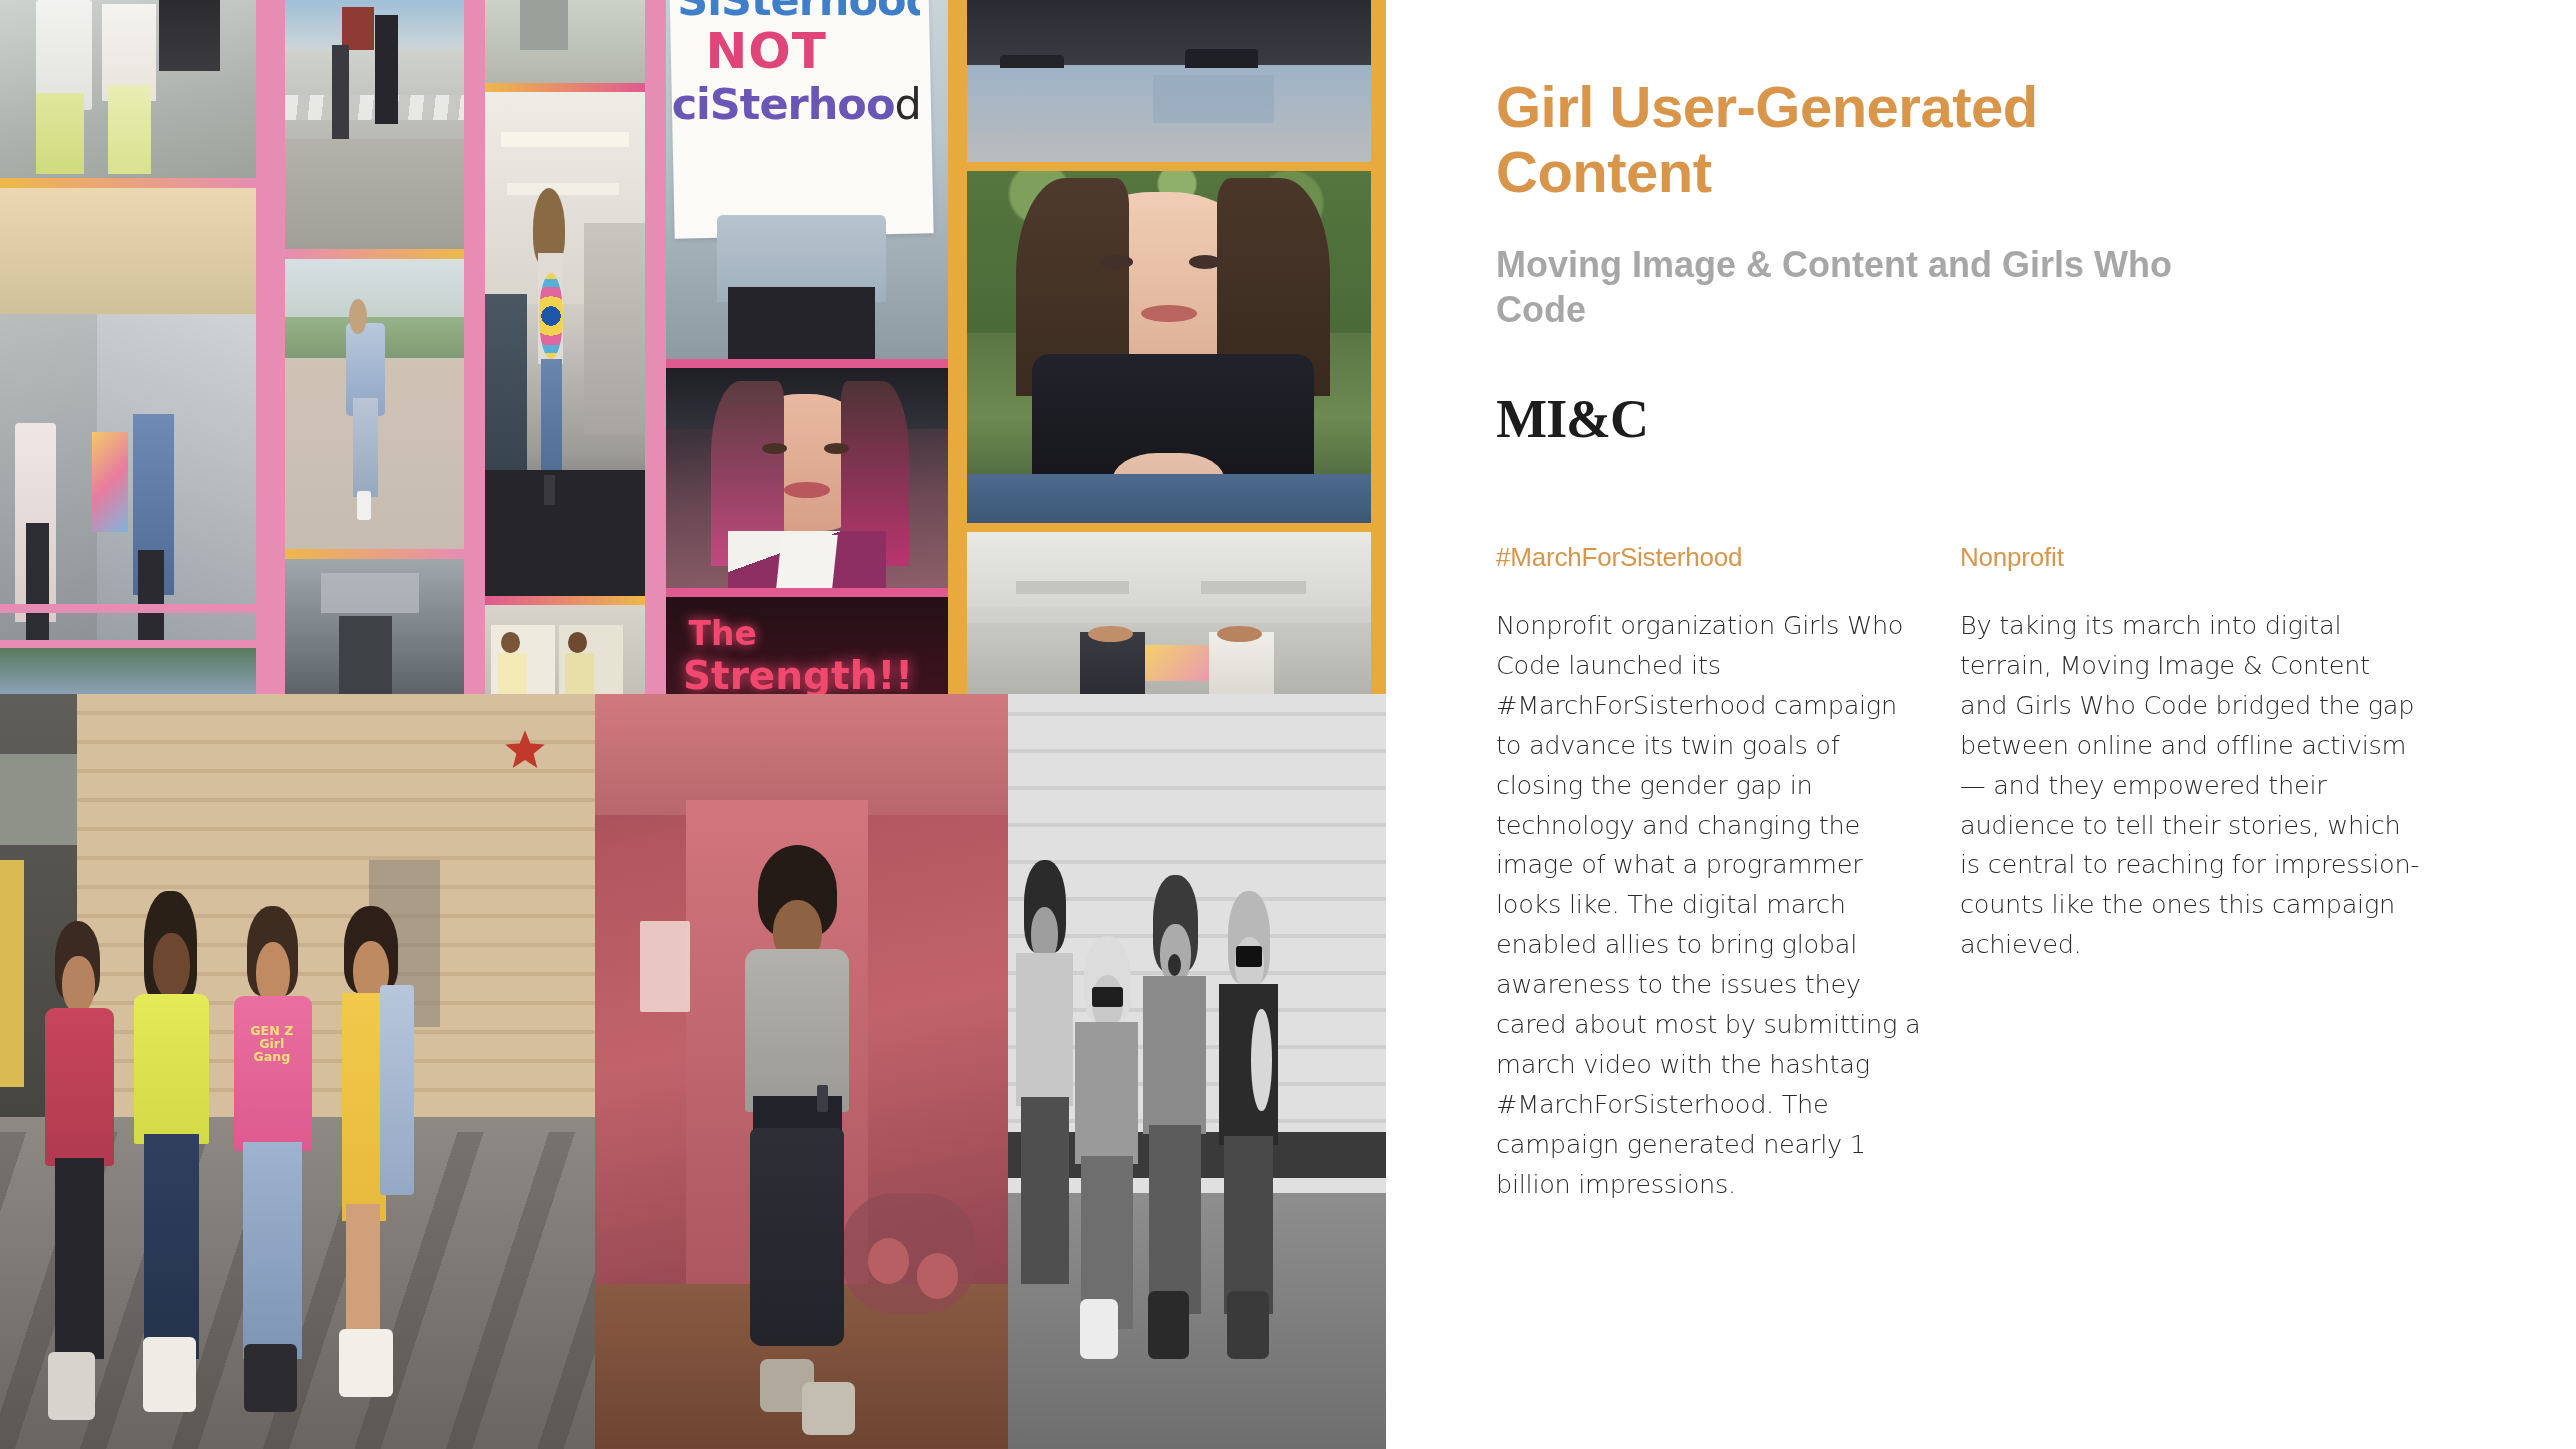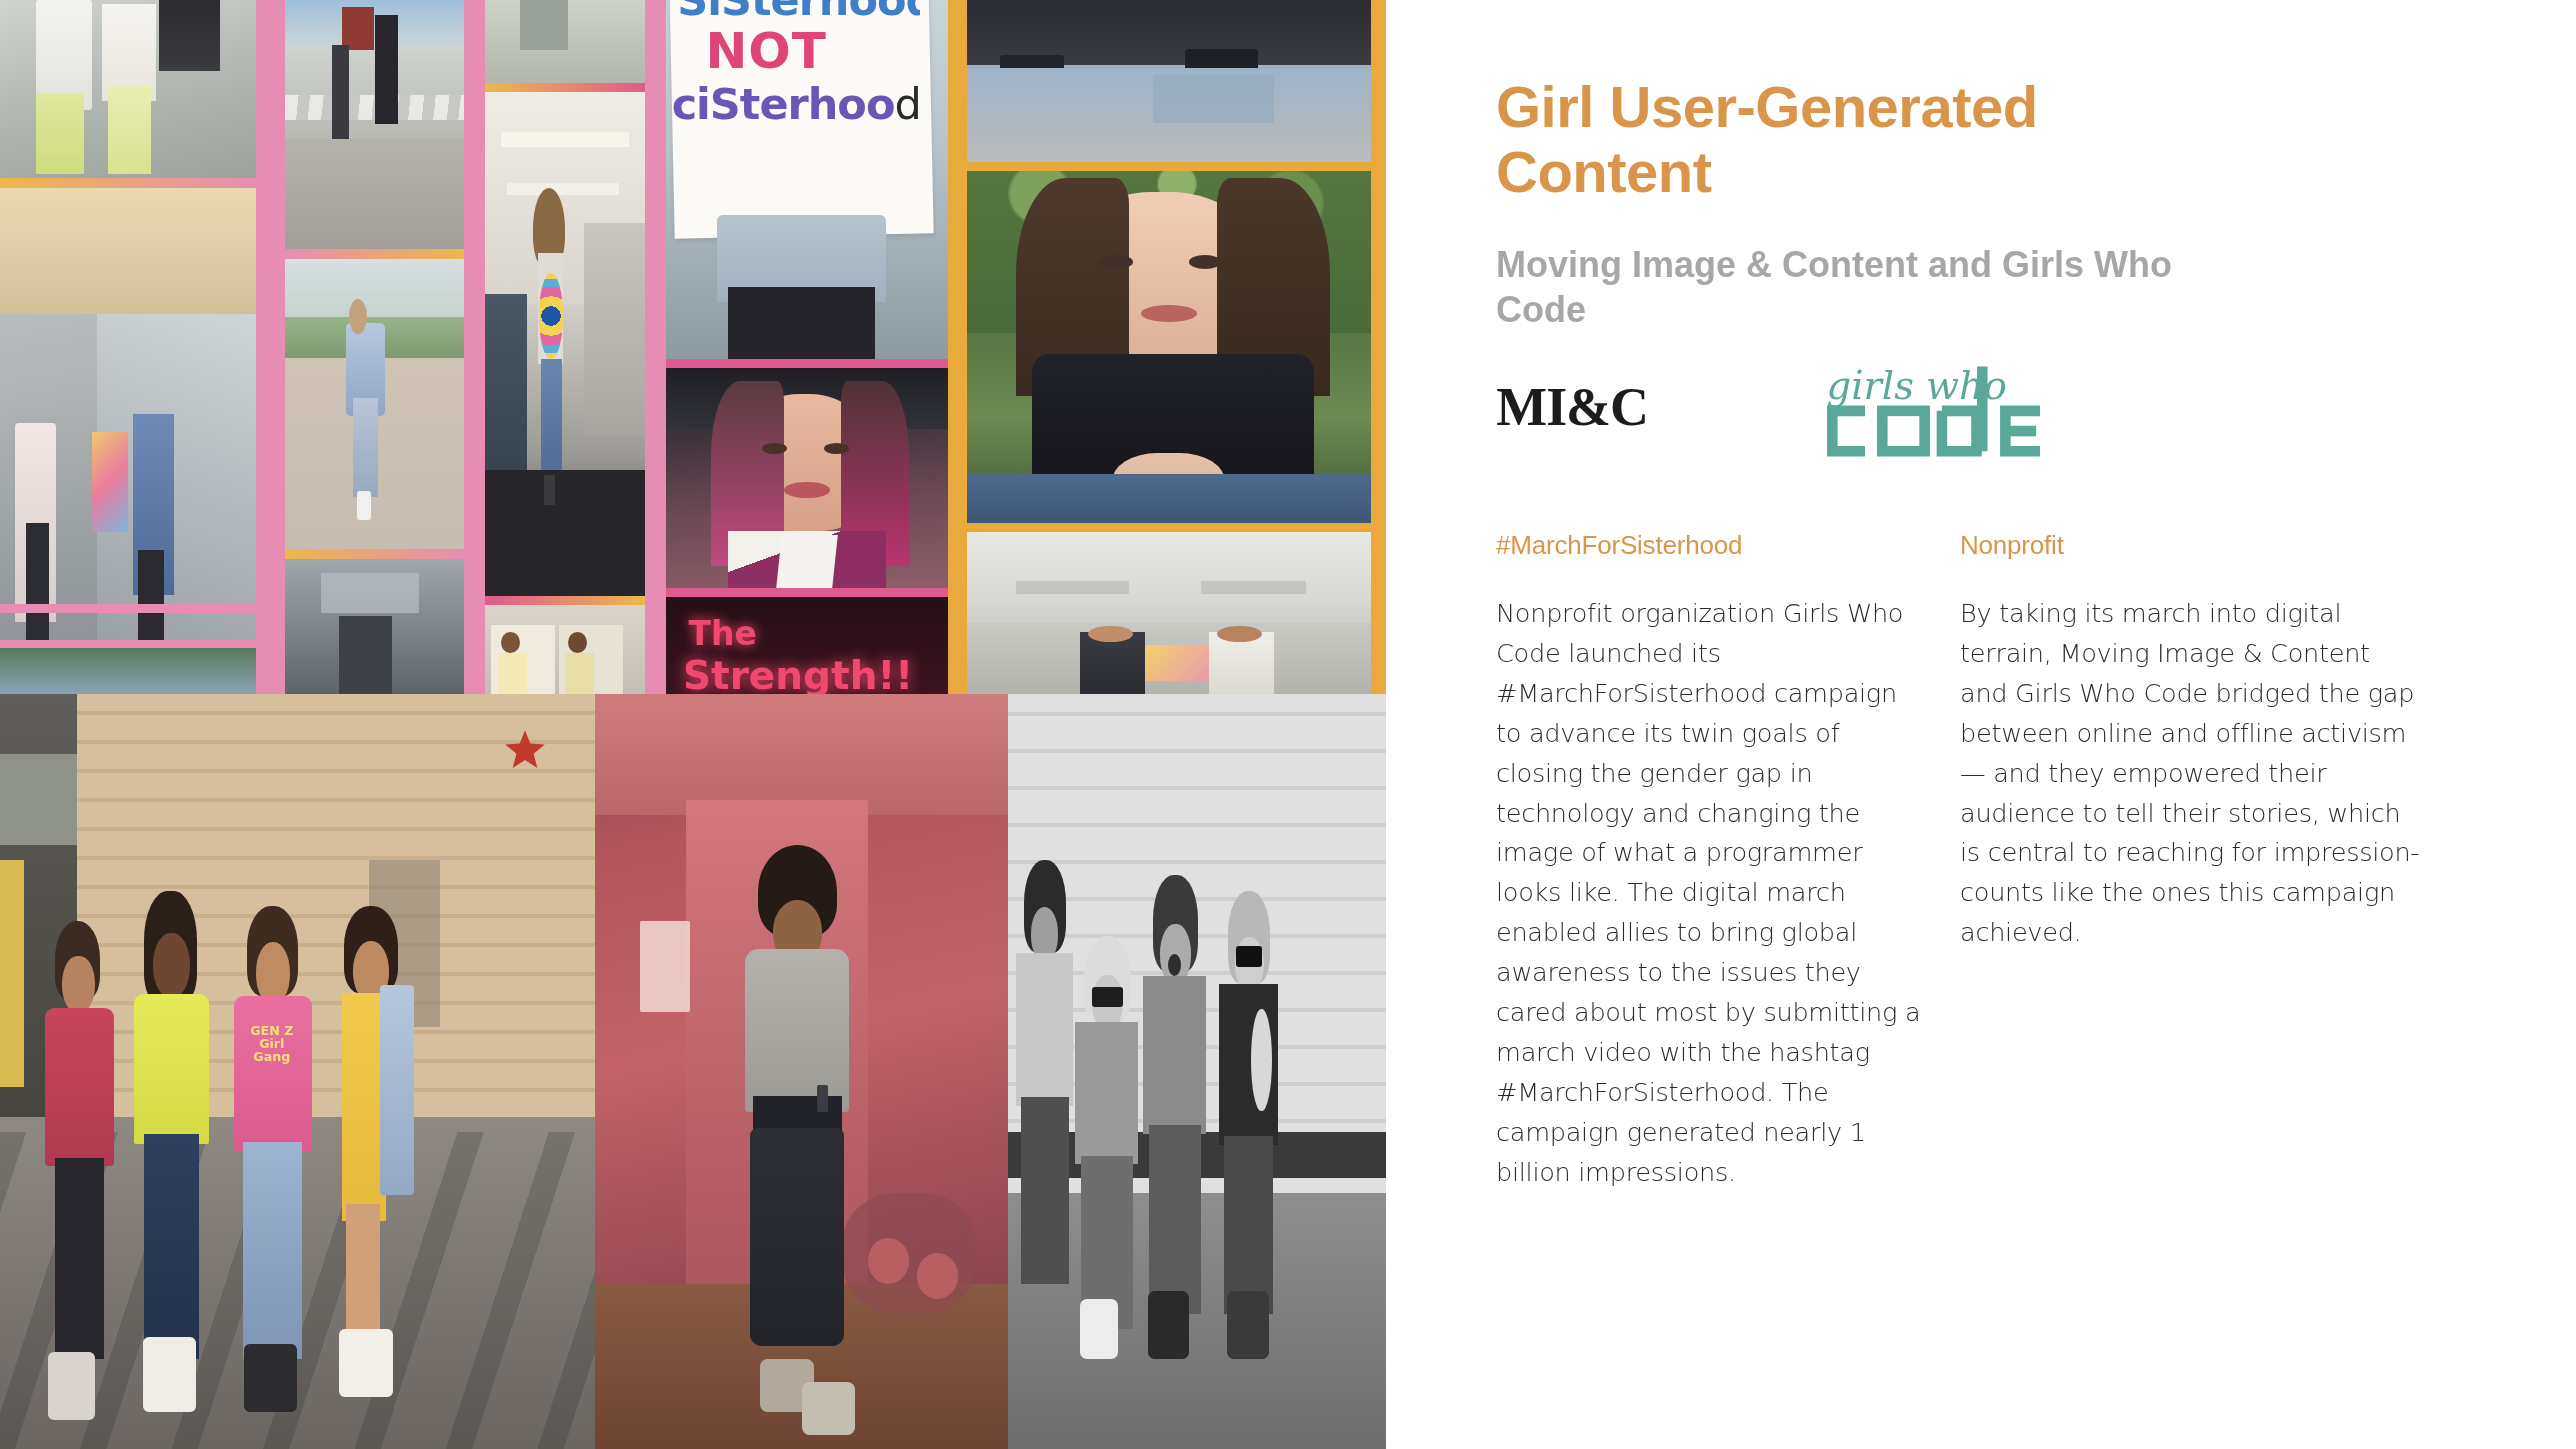--- a/index.html
+++ b/index.html
@@ -21,21 +21,21 @@
   .ph { width:100%; height:100%; background-size:cover; background-position:center; }
 
   
   #text-panel { position:absolute; left:1496px; top:0; width:1015px; height:1449px; }
 
   #award-title { font-size:58px; font-weight:bold; line-height:1.12; letter-spacing:-0.5px;
      color:#d9954a; margin-top:75px; max-width:734px; }
   #subtitle { font-size:36px; font-weight:bold; line-height:1.25; color:#a7a7a7;
      margin-top:37px; max-width:696px; }
 
-  #logos { display:flex; align-items:center; margin-top:24px; height:106px; }
+  #logos { display:flex; align-items:center; margin-top:36px; height:106px; }
   #logo-mic { width:208px; }
   #logo-gwc { margin-left:118px; width:261px; }
 
   #columns { display:flex; margin-top:68px; gap:37px; }
   .col-block { width:427px; }
   .col-head { font-size:26px; font-weight:normal; color:#d9954a; letter-spacing:-0.2px; }
   .col-body { font-size:25.6px; line-height:1.56; color:#2b2b2b; margin-top:33px;
      font-family:"DejaVu Sans", sans-serif; font-weight:300; letter-spacing:-0.3px; }
   .col-block.right { width:462px; }
 </style>
@@ -359,39 +359,20 @@
     <h2 id="subtitle">Moving Image &amp; Content and Girls Who Code</h2>
 
     <div id="logos">
 
       <div id="logo-mic" title="MI&amp;C">
         <svg viewBox="0 0 200 54" width="208" height="56" aria-hidden="true">
           <text x="0" y="44" font-family="'Liberation Serif', serif" font-size="52" font-weight="bold" fill="#1c1c1c" letter-spacing="-1">MI&amp;C</text>
         </svg>
       </div>
 
-      <div id="logo-gwc" title="girls who code">
-        <svg viewBox="0 0 270 104" width="261" height="100" aria-hidden="true">
-
-          <text x="4" y="44" font-family="'DejaVu Serif', serif" font-size="40" font-style="italic" fill="#5aa89a">girls who</text>
-
-          <g fill="none" stroke="#5aa89a" stroke-width="11">
-
-            <path d="M44 56 H10 V98 H44"></path>
-
-            <rect x="62" y="56" width="44" height="42"></rect>
-
-            <path d="M124 56 H160 V98 H124 V56"></path>
-            <path d="M166 10 V98"></path>
-
-            <path d="M226 56 H190 V98 H226"></path>
-            <path d="M190 77 H222"></path>
-          </g>
-        </svg>
-      </div>
     </div>
 
     <div id="columns">
 
       <div class="col-block">
         <div class="col-head">#MarchForSisterhood</div>
         <div class="col-body">Nonprofit organization Girls Who Code launched its #MarchForSisterhood campaign to advance its twin goals of closing the gender gap in technology and changing the image of what a programmer looks like. The digital march enabled allies to bring global awareness to the issues they cared about most by submitting a march video with the hashtag #MarchForSisterhood. The campaign generated nearly 1 billion impressions.</div>
       </div>
 
       <div class="col-block right">

